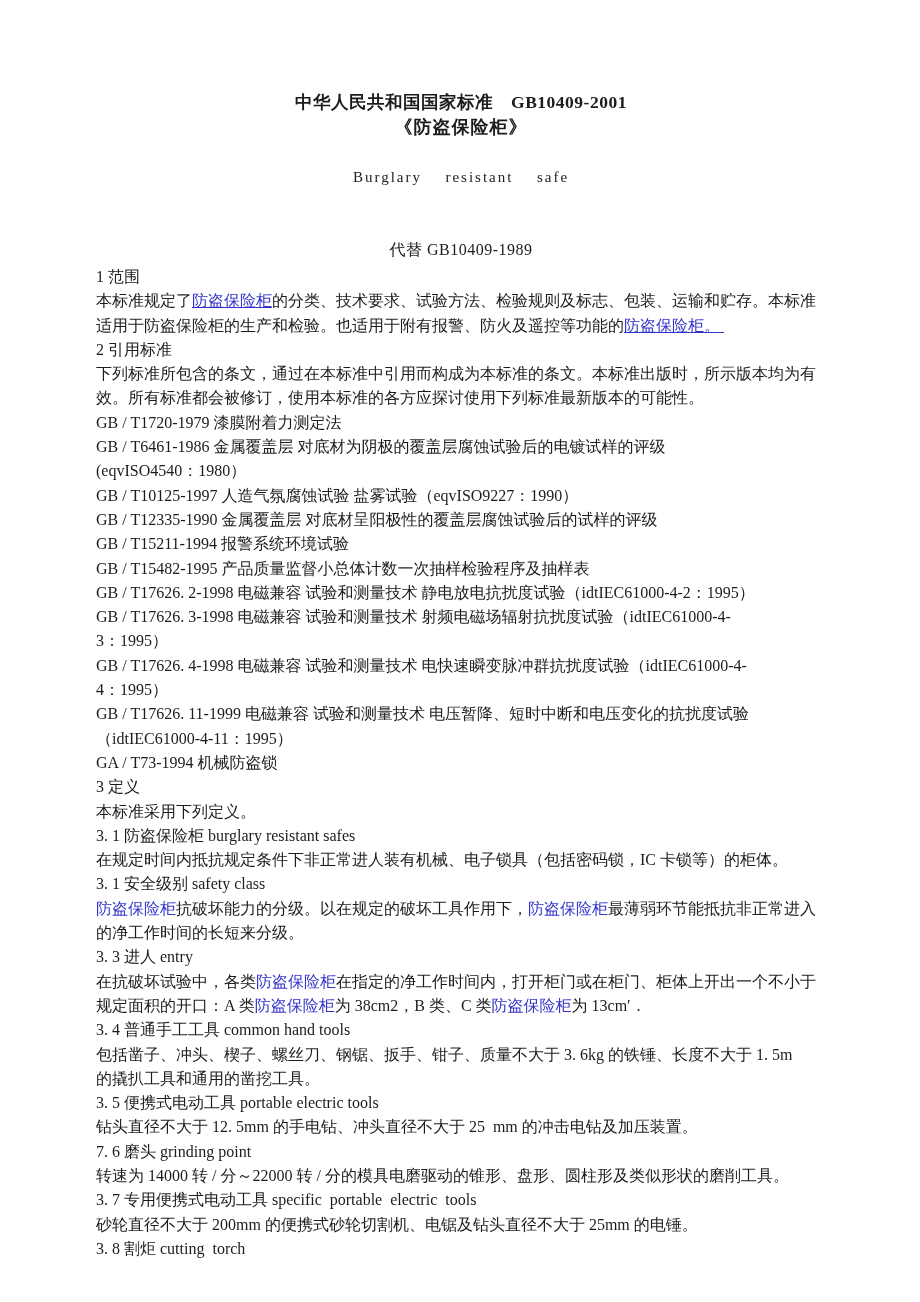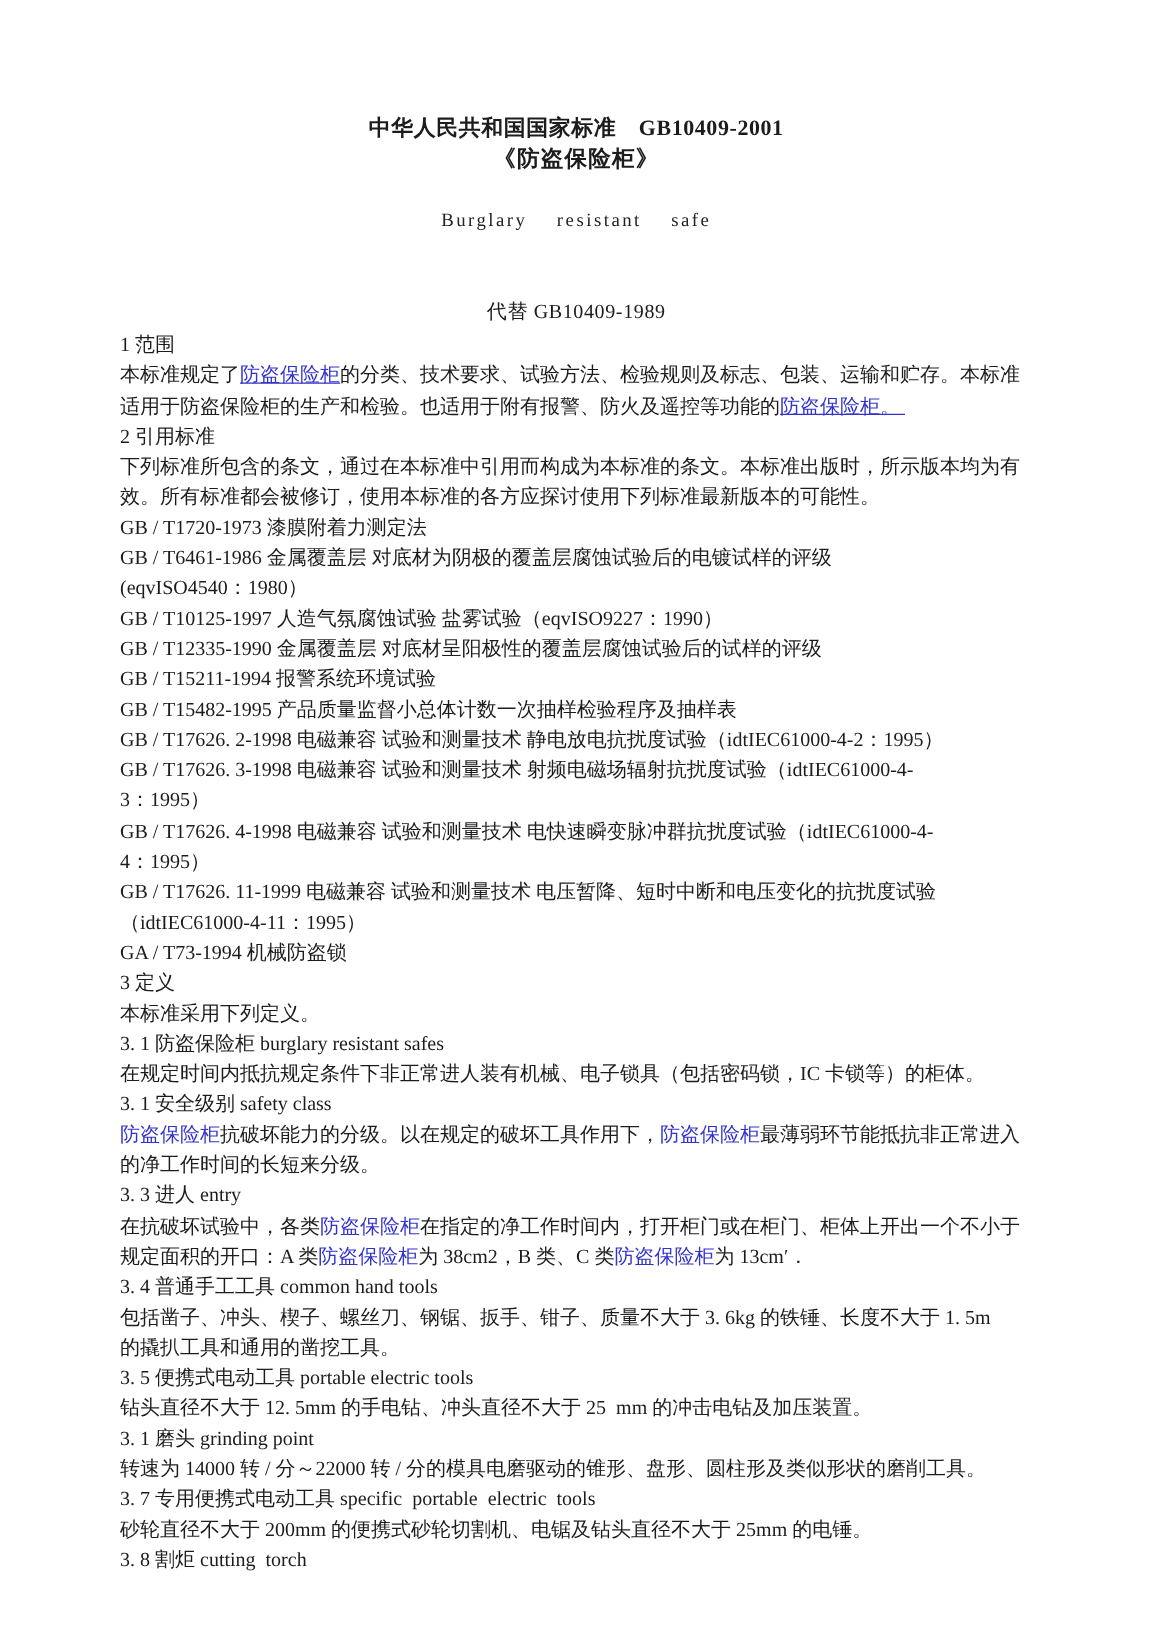--- a/index.html
+++ b/index.html
@@ -74,21 +74,21 @@
   <div class="center en-title">Burglary  resistant  safe</div>
   <div class="center replaces">代替 GB10409-1989</div>
 
   <div class="body-lines">
       <div class="line"><span>1 范围</span></div>
       <div class="line"><span>本标准规定了</span><span class="seg-link" style="color: rgb(51, 51, 204);">防盗保险柜</span><span>的分类、技术要求、试验方法、检验规则及标志、包装、运输和贮存。本标准</span></div>
       <div class="line"><span>适用于防盗保险柜的生产和检验。也适用于附有报警、防火及遥控等功能的</span><span class="seg-link" style="color: rgb(51, 51, 204); text-align: right;">防盗保险柜。 </span></div>
       <div class="line"><span>2 引用标准</span></div>
       <div class="line"><span>下列标准所包含的条文，通过在本标准中引用而构成为本标准的条文。本标准出版时，所示版本均为有</span></div>
       <div class="line"><span>效。所有标准都会被修订，使用本标准的各方应探讨使用下列标准最新版本的可能性。</span></div>
-      <div class="line"><span>GB / T1720-1973 漆膜附着力测定法</span></div>
+      <div class="line"><span>GB / T1720-1979 漆膜附着力测定法</span></div>
       <div class="line"><span>GB / T6461-1986 金属覆盖层 对底材为阴极的覆盖层腐蚀试验后的电镀试样的评级</span></div>
       <div class="line"><span>(eqvISO4540：1980）</span></div>
       <div class="line"><span>GB / T10125-1997 人造气氛腐蚀试验 盐雾试验（eqvISO9227：1990）</span></div>
       <div class="line"><span>GB / T12335-1990 金属覆盖层 对底材呈阳极性的覆盖层腐蚀试验后的试样的评级</span></div>
       <div class="line"><span>GB / T15211-1994 报警系统环境试验</span></div>
       <div class="line"><span>GB / T15482-1995 产品质量监督小总体计数一次抽样检验程序及抽样表</span></div>
       <div class="line"><span>GB / T17626. 2-1998 电磁兼容 试验和测量技术 静电放电抗扰度试验（idtIEC61000-4-2：1995）</span></div>
       <div class="line"><span>GB / T17626. 3-1998 电磁兼容 试验和测量技术 射频电磁场辐射抗扰度试验（idtIEC61000-4-</span></div>
       <div class="line"><span>3：1995）</span></div>
       <div class="line"><span>GB / T17626. 4-1998 电磁兼容 试验和测量技术 电快速瞬变脉冲群抗扰度试验（idtIEC61000-4-</span></div>
@@ -104,19 +104,19 @@
       <div class="line"><span class="seg-blue" style="color: rgb(51, 51, 204);">防盗保险柜</span><span>抗破坏能力的分级。以在规定的破坏工具作用下，</span><span class="seg-blue" style="color: rgb(51, 51, 204);">防盗保险柜</span><span>最薄弱环节能抵抗非正常进入</span></div>
       <div class="line"><span>的净工作时间的长短来分级。</span></div>
       <div class="line"><span>3. 3 进人 entry</span></div>
       <div class="line"><span>在抗破坏试验中，各类</span><span class="seg-blue" style="color: rgb(51, 51, 204);">防盗保险柜</span><span>在指定的净工作时间内，打开柜门或在柜门、柜体上开出一个不小于</span></div>
       <div class="line"><span>规定面积的开口：A 类</span><span class="seg-blue" style="color: rgb(51, 51, 204);">防盗保险柜</span><span>为 38cm2，B 类、C 类</span><span class="seg-blue" style="color: rgb(51, 51, 204);">防盗保险柜</span><span>为 13cm′．</span></div>
       <div class="line"><span>3. 4 普通手工工具 common hand tools</span></div>
       <div class="line"><span>包括凿子、冲头、楔子、螺丝刀、钢锯、扳手、钳子、质量不大于 3. 6kg 的铁锤、长度不大于 1. 5m</span></div>
       <div class="line"><span>的撬扒工具和通用的凿挖工具。</span></div>
       <div class="line"><span>3. 5 便携式电动工具 portable electric tools</span></div>
       <div class="line"><span>钻头直径不大于 12. 5mm 的手电钻、冲头直径不大于 25  mm 的冲击电钻及加压装置。</span></div>
-      <div class="line"><span>3. 1 磨头 grinding point</span></div>
+      <div class="line"><span>7. 6 磨头 grinding point</span></div>
       <div class="line"><span>转速为 14000 转 / 分～22000 转 / 分的模具电磨驱动的锥形、盘形、圆柱形及类似形状的磨削工具。</span></div>
       <div class="line"><span>3. 7 专用便携式电动工具 specific  portable  electric  tools</span></div>
       <div class="line"><span>砂轮直径不大于 200mm 的便携式砂轮切割机、电锯及钻头直径不大于 25mm 的电锤。</span></div>
       <div class="line"><span>3. 8 割炬 cutting  torch</span></div>
     </div>
 </div>
 
 </body></html>

